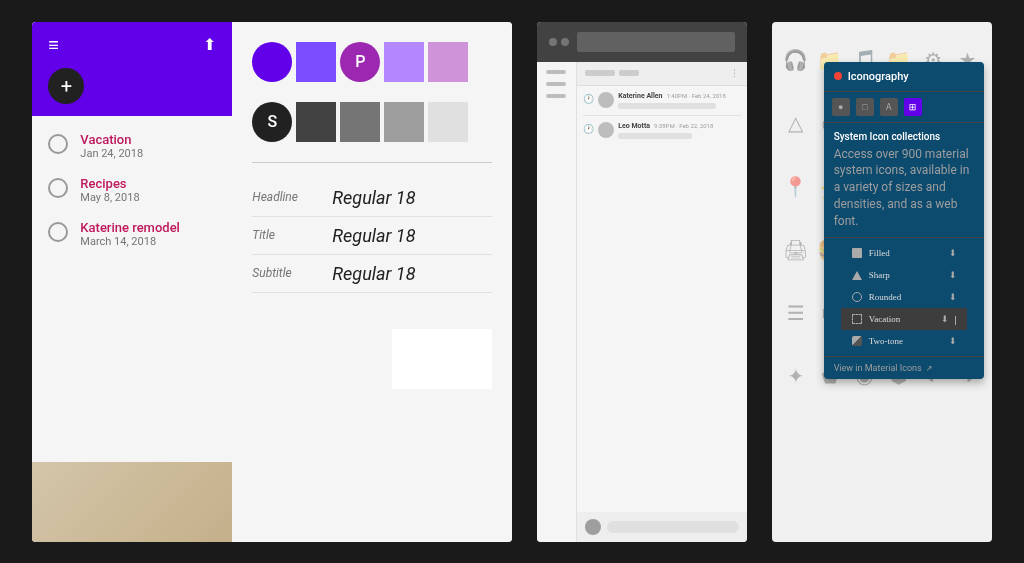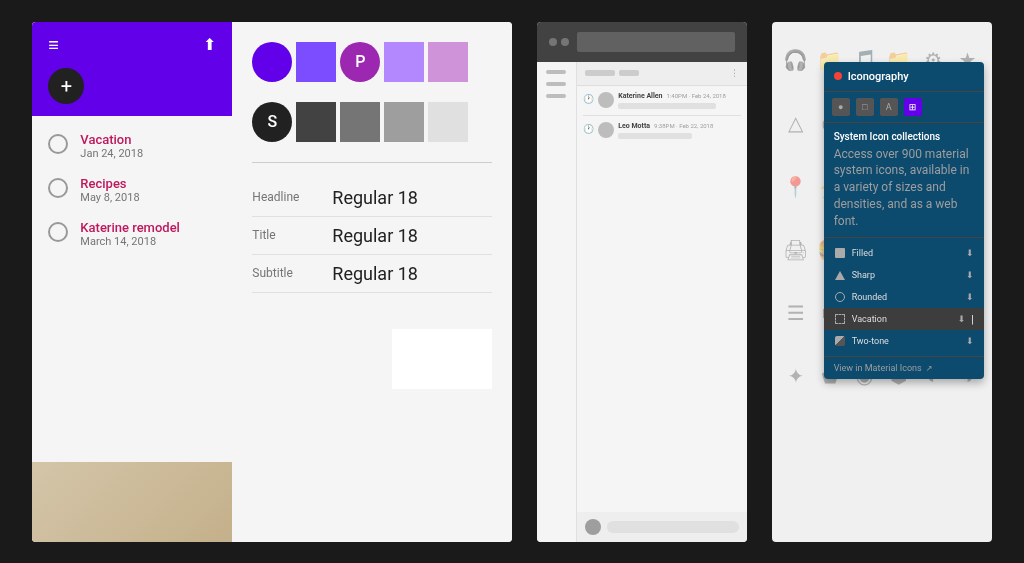--- a/index.html
+++ b/index.html
@@ -184,20 +184,21 @@
     .typography-section {
       border-top: 1px solid #ccc;
       padding-top: 16px;
     }
 
     .type-row {
       display: flex;
       align-items: center;
       padding: 8px 0;
       border-bottom: 1px solid #e0e0e0;
+      font-style: italic;
     }
 
     .type-label {
       width: 80px;
       font-size: 12px;
       color: #757575;
       flex-shrink: 0;
     }
 
     .type-value {
@@ -363,21 +364,22 @@
       margin-bottom: 4px;
     }
 
     .card-desc-text {
       font-size: 12px;
       color: #9e9e9e;
       line-height: 1.4;
     }
 
     .card-options {
-      padding: 4px 0;
+      padding: 4px 17px;
+      font-family: Liberation Serif, serif;
     }
 
     .card-option {
       display: flex;
       align-items: center;
       padding: 5px 10px;
       cursor: pointer;
       gap: 6px;
     }
 

